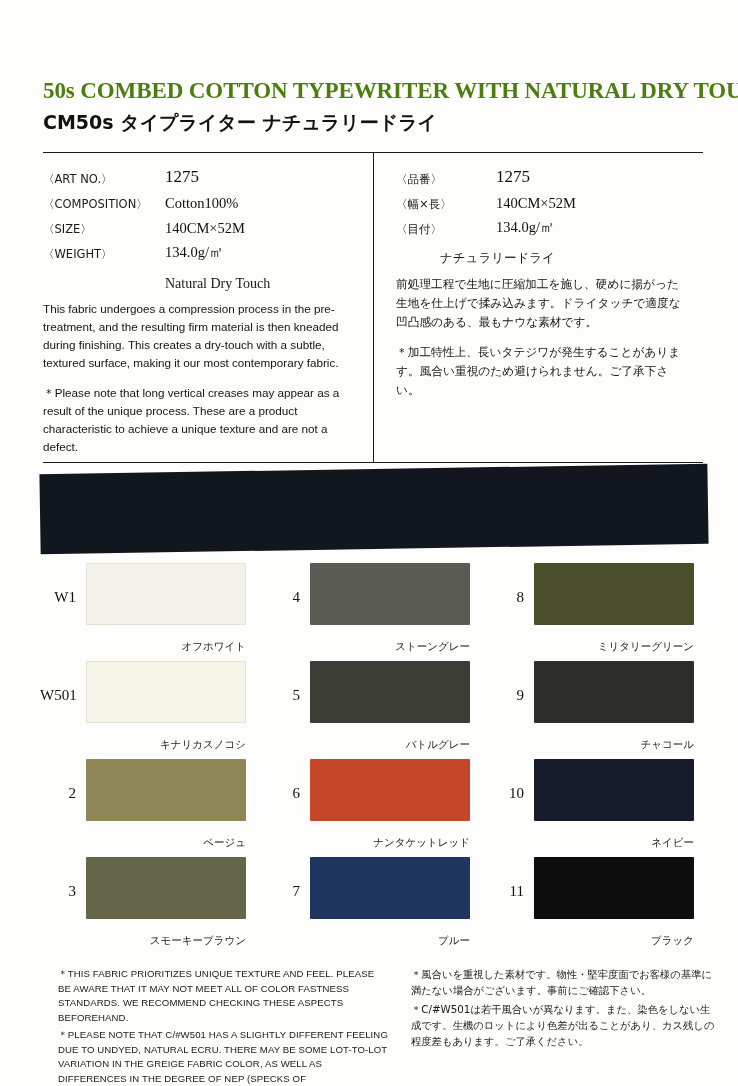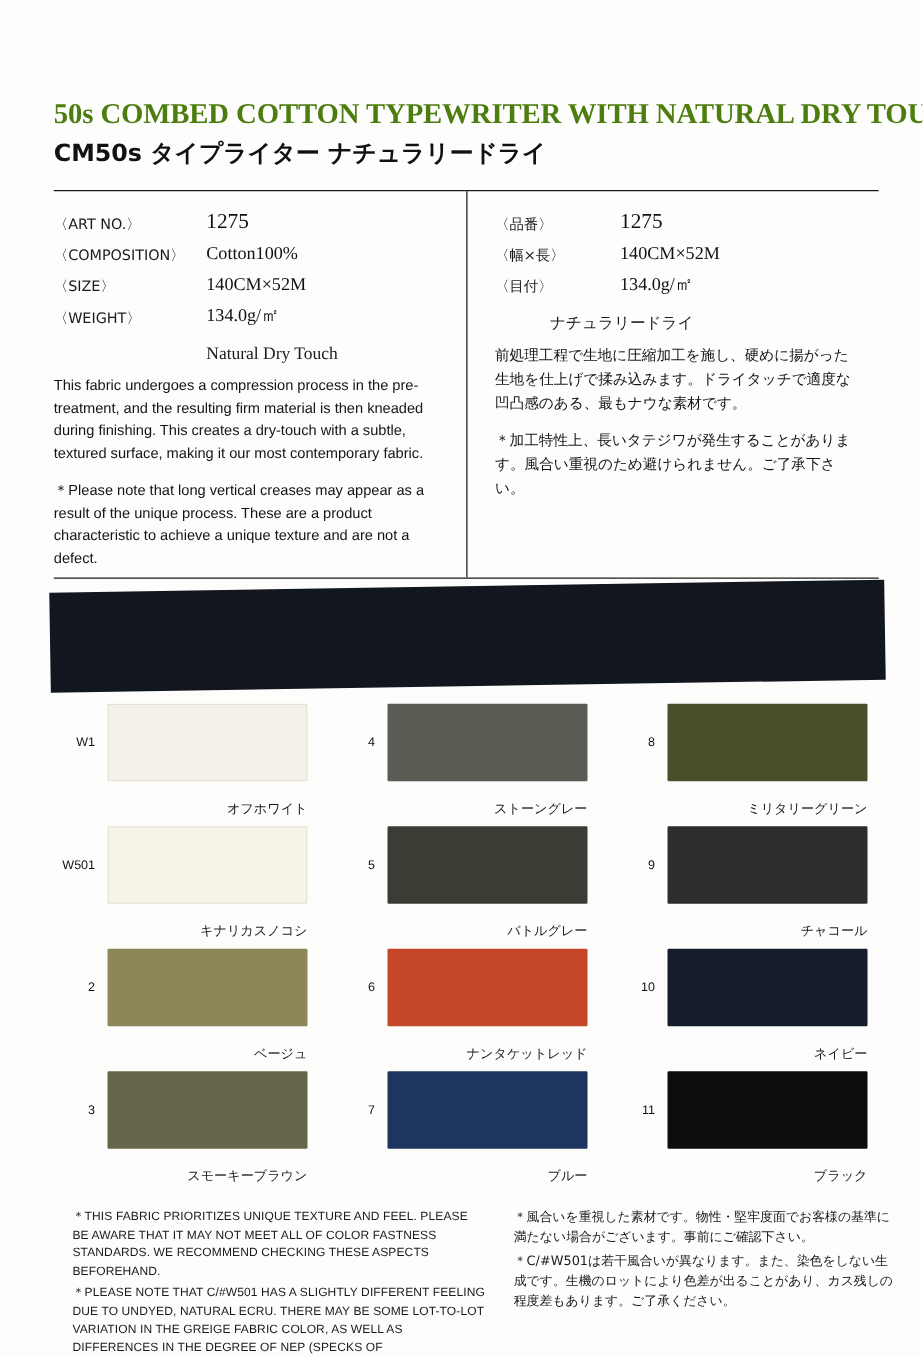--- a/index.html
+++ b/index.html
@@ -155,22 +155,22 @@
   .cell {
     position: relative;
     display: flex;
     align-items: flex-start;
   }
   .cell .num {
     width: 36px;
     text-align: right;
     padding-right: 10px;
     padding-top: 26px;
-    font-family: Liberation Sans, sans-serif;
-    font-size: 10px;
+    font-family: Liberation Serif, serif;
+    font-size: 15px;
     color: #111;
   }
   .swatch-box {
     position: relative;
     width: 162px;
   }
   .swatch {
     width: 160px;
     height: 62px;
     border-radius: 1px;

